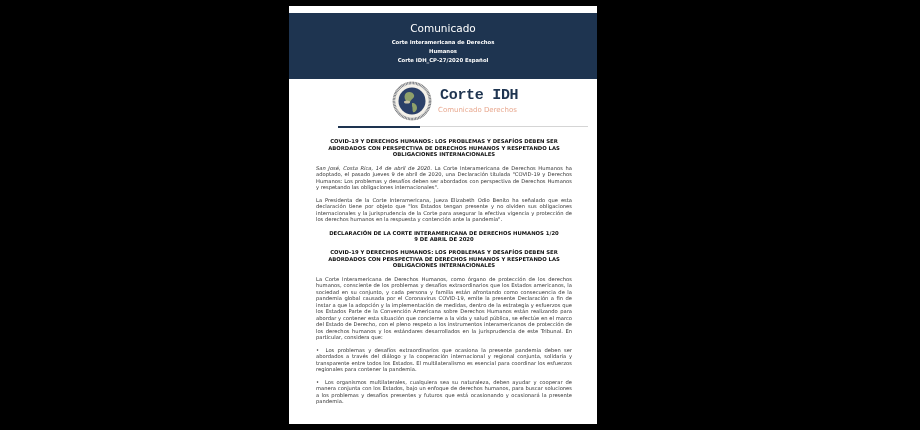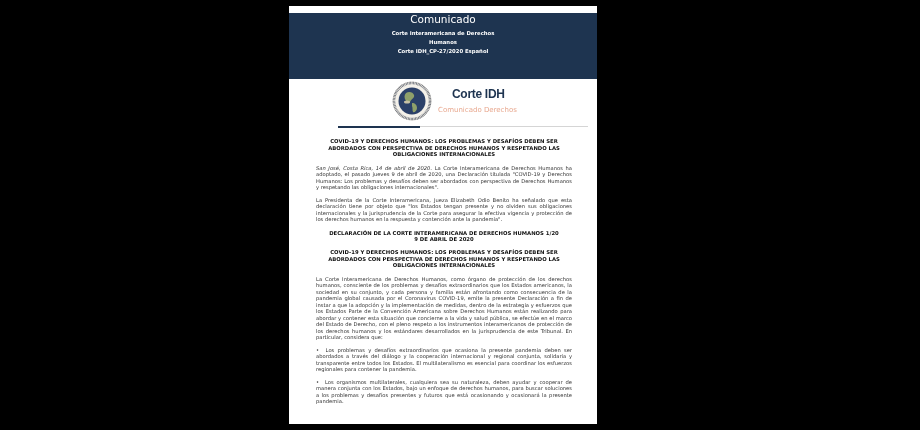--- a/index.html
+++ b/index.html
@@ -1,25 +1,25 @@
 <!DOCTYPE html>
 <html><head>
 <meta charset="utf-8">
 <style>
   html, body { margin:0; padding:0; }
   body { width:920px; height:430px; background:#000; position:relative; overflow:hidden; font-family:"DejaVu Sans", sans-serif; }
   .page { position:absolute; left:289px; top:6px; width:308px; height:418px; background:#fff; overflow:hidden; }
   .header { position:absolute; left:0; top:7px; width:308px; height:66px; background:#1e3450; color:#fff; text-align:center; }
-  .header .title { font-family:"DejaVu Sans", sans-serif; font-size:10.5px; letter-spacing:0; }
+  .header .title { font-family:"DejaVu Sans", sans-serif; font-size:10.5px; margin-top:9px; letter-spacing:0; }
   .header .sub { font-size:5.3px; font-weight:bold; line-height:8.5px; }
   .header .sub1 { margin-top:4px; }
   .header .code { font-size:5.3px; font-weight:bold; margin-top:2px; }
   .logo { position:absolute; left:103px; top:74px; height:44px; width:120px; }
   .seal { position:absolute; left:0; top:1px; width:40px; height:40px; }
-  .logo-text { position:absolute; left:60px; top:7px; font-family:Liberation Sans, sans-serif; font-weight:bold; color:#1e3450; font-size:12px; letter-spacing:-0.3px; white-space:nowrap; }
+  .logo-text { position:absolute; left:48px; top:7px; font-family:Liberation Mono, monospace; font-weight:bold; color:#1e3450; font-size:15px; letter-spacing:-0.3px; white-space:nowrap; }
   .logo-tag { position:absolute; left:46px; top:26px; color:#e8a88f; font-size:7px; white-space:nowrap; }
   .divider { position:absolute; left:49px; top:120px; width:250px; height:1px; background:#d5d5d5; }
   .divider .dark { position:absolute; left:0; top:-0.5px; width:82px; height:2px; background:#1e3450; }
   .content { position:absolute; left:27px; top:132px; width:256px; font-family:"DejaVu Sans", sans-serif; color:#222; }
   .h { font-weight:bold; text-align:center; font-size:5.3px; line-height:6.6px; color:#111; }
   .p { font-size:5.2px; line-height:6.5px; text-align:justify; color:#333; }
   .p i { font-style:italic; }
   .gap1 { height:6px; }
   .gap2 { height:7px; }
   .bul { font-size:5.2px; line-height:6.5px; text-align:justify; color:#333; }

